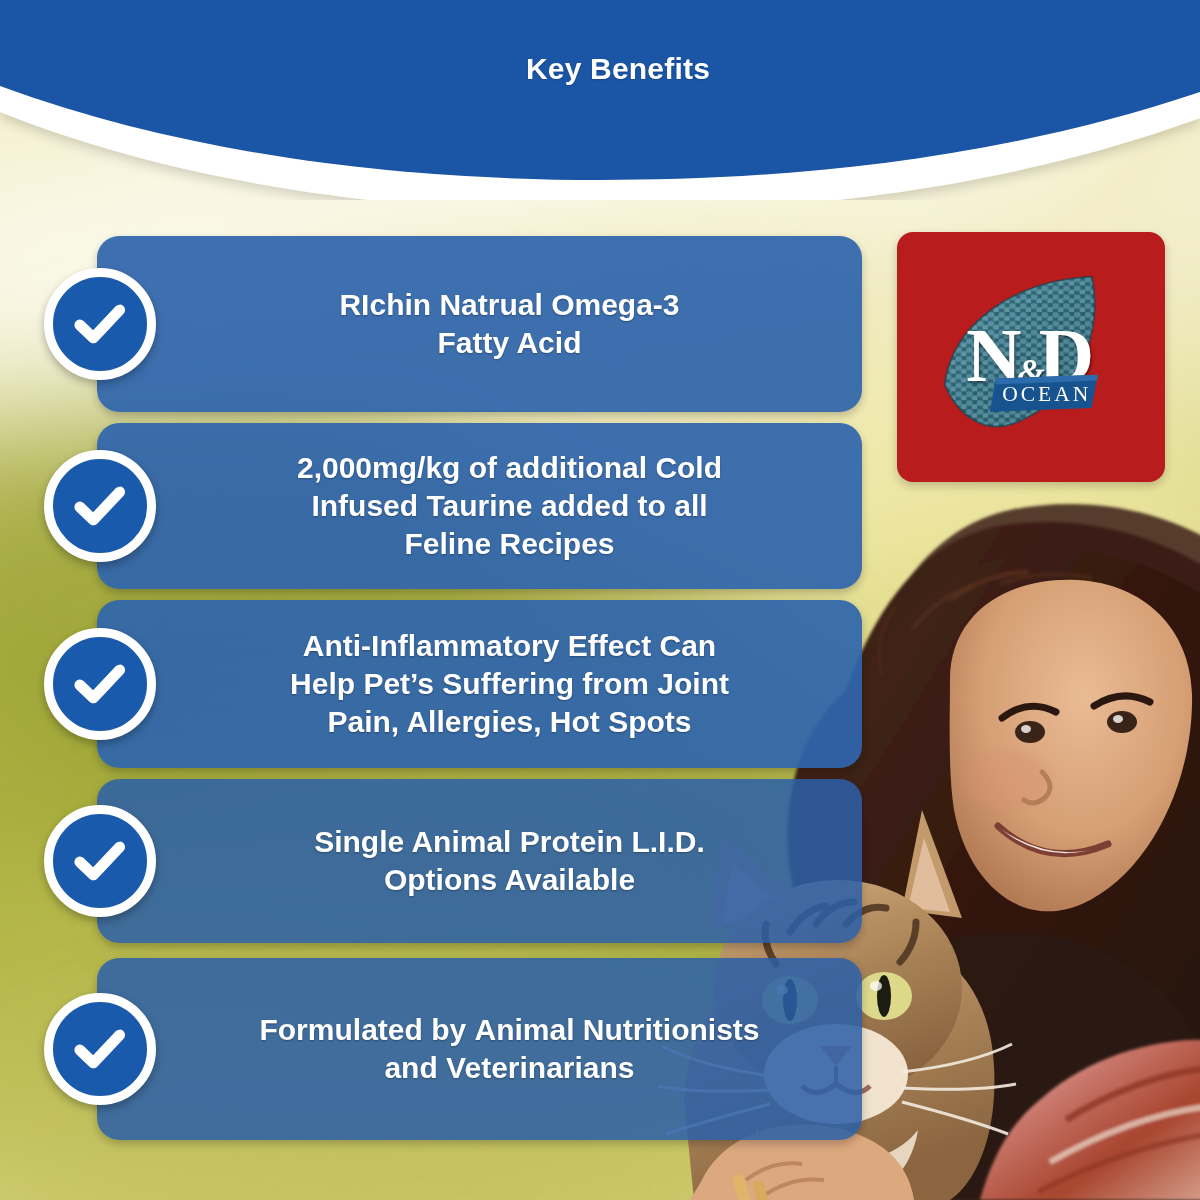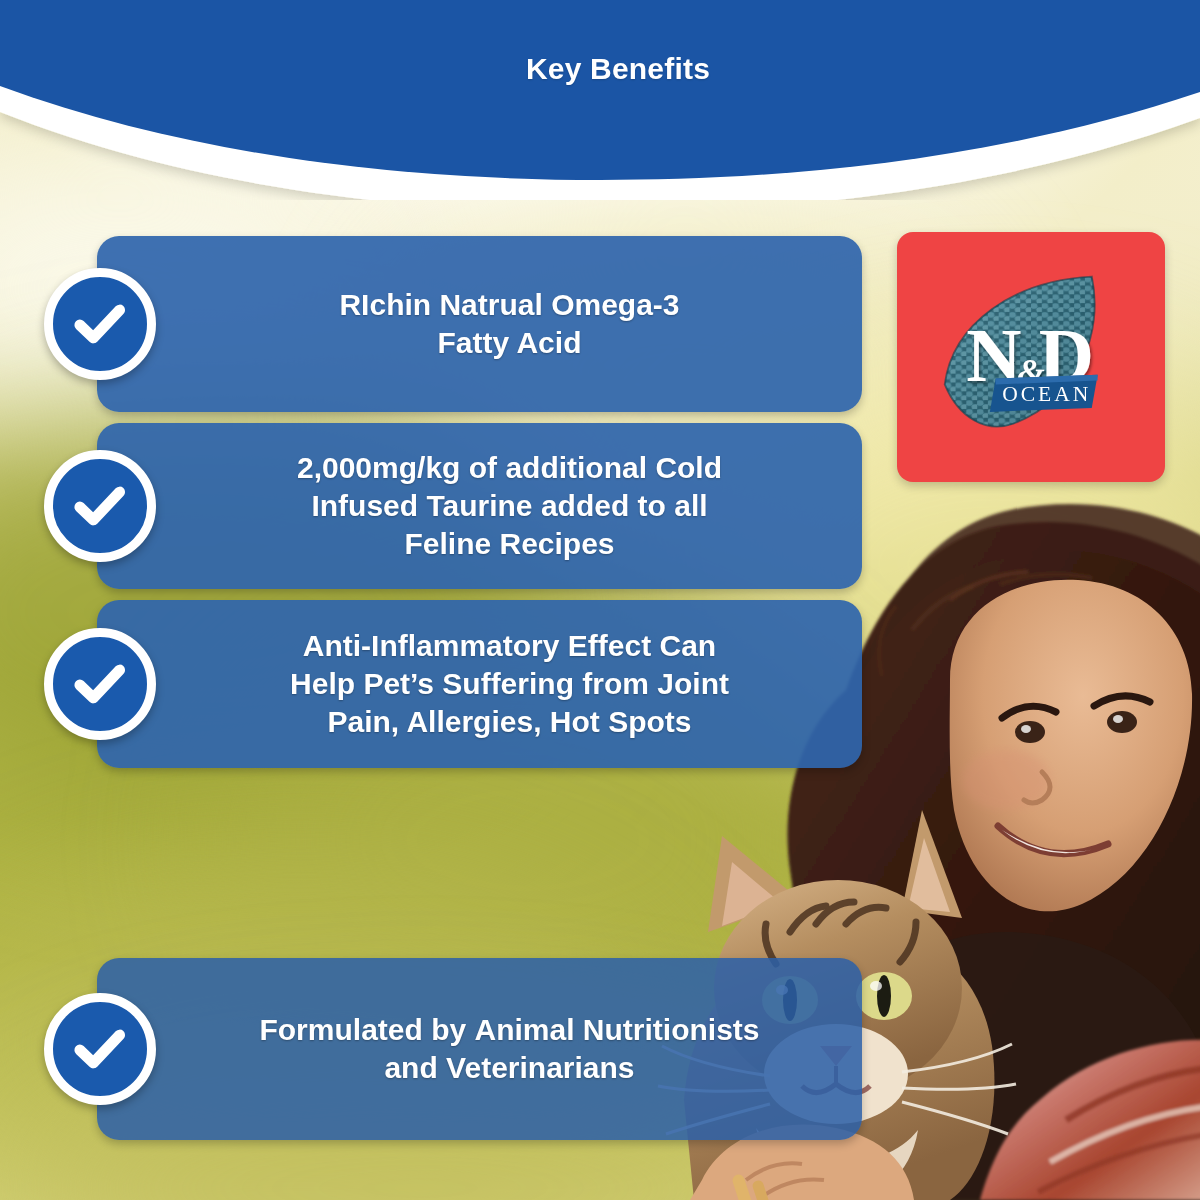--- a/index.html
+++ b/index.html
@@ -81,21 +81,21 @@
     background:#1a5aad;
     border:9px solid #ffffff;
     box-shadow:0 4px 8px rgba(0,0,0,.28);
     display:flex; align-items:center; justify-content:center;
   }
   .check svg{ width:62px; height:62px; display:block; }
 
   
   #logo-box{
     position:absolute; left:897px; top:232px; width:268px; height:250px; z-index:5;
-    background:#ef4444; border-radius:16px;
+    background:#b91c1c; border-radius:16px;
     box-shadow:0 4px 10px rgba(0,0,0,.20);
     display:flex; align-items:center; justify-content:center;
   }
   #logo-box svg{ width:218px; height:196px; display:block; }
 </style>
 </head>
 <body>
 
 <div id="bg">
   <div class="bg-base"></div>
@@ -326,20 +326,30 @@
     <div class="card" style="top:0;height:168px">
       <div class="card-text">Anti-Inflammatory Effect Can<br>Help Pet’s Suffering from Joint<br>Pain, Allergies, Hot Spots</div>
     </div>
     <div class="check" style="top:28px">
       <svg viewBox="0 0 24 24" xmlns="http://www.w3.org/2000/svg" aria-hidden="true">
         <path d="M4.2 12.4 L9.4 17.4 L19.6 6.6" fill="none" stroke="#ffffff" stroke-width="4.2" stroke-linecap="round" stroke-linejoin="round"></path>
       </svg>
     </div>
   </div>
 
+  <div class="row translucent" style="top:779px;height:164px">
+    <div class="card" style="top:0;height:164px">
+      <div class="card-text">Single Animal Protein L.I.D.<br>Options Available</div>
+    </div>
+    <div class="check" style="top:26px">
+      <svg viewBox="0 0 24 24" xmlns="http://www.w3.org/2000/svg" aria-hidden="true">
+        <path d="M4.2 12.4 L9.4 17.4 L19.6 6.6" fill="none" stroke="#ffffff" stroke-width="4.2" stroke-linecap="round" stroke-linejoin="round"></path>
+      </svg>
+    </div>
+  </div>
 
   <div class="row translucent" style="top:958px;height:182px">
     <div class="card" style="top:0;height:182px">
       <div class="card-text">Formulated by <b>Animal Nutritionists</b><br>and <b>Veterinarians</b></div>
     </div>
     <div class="check" style="top:35px">
       <svg viewBox="0 0 24 24" xmlns="http://www.w3.org/2000/svg" aria-hidden="true">
         <path d="M4.2 12.4 L9.4 17.4 L19.6 6.6" fill="none" stroke="#ffffff" stroke-width="4.2" stroke-linecap="round" stroke-linejoin="round"></path>
       </svg>
     </div>

